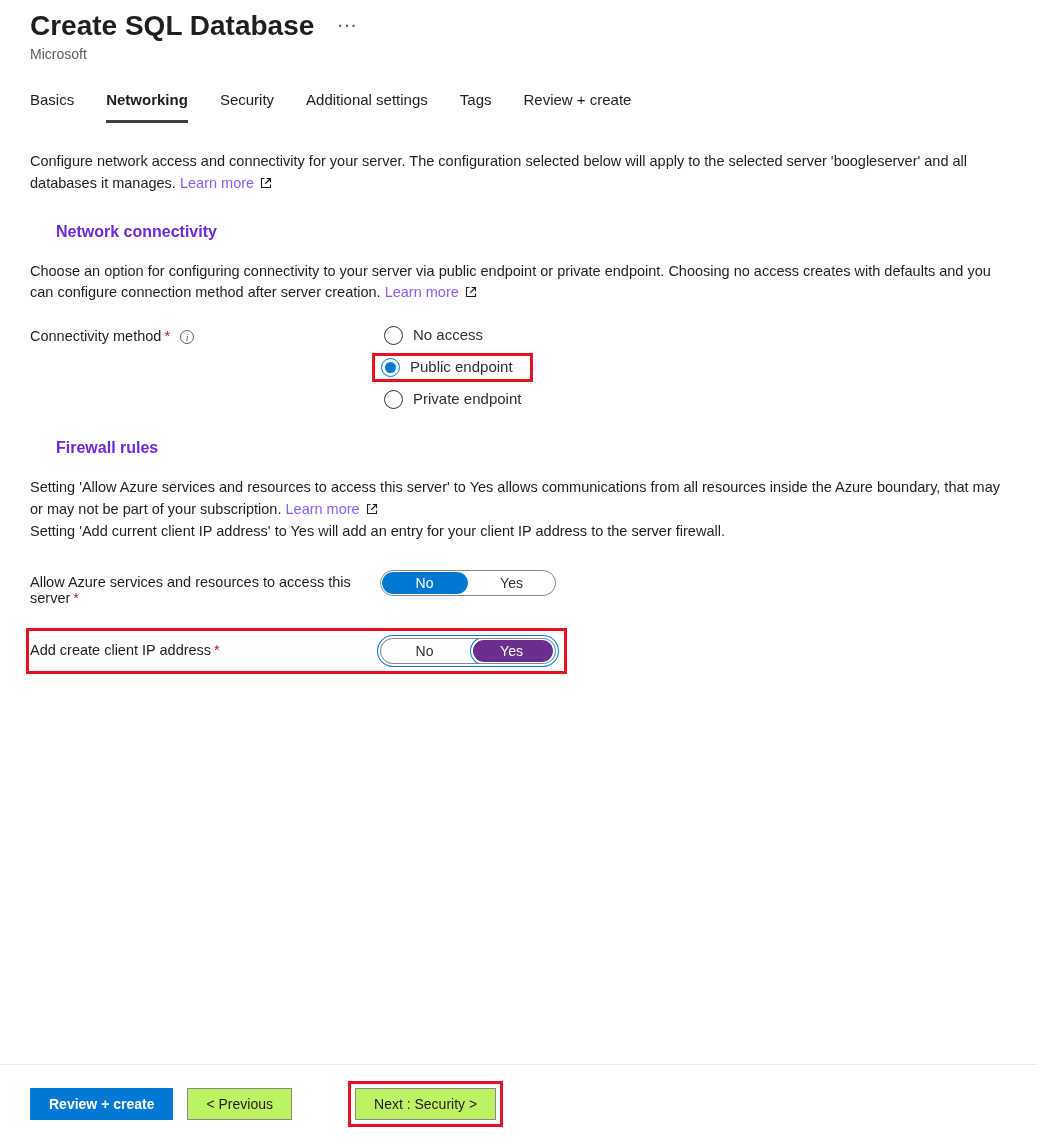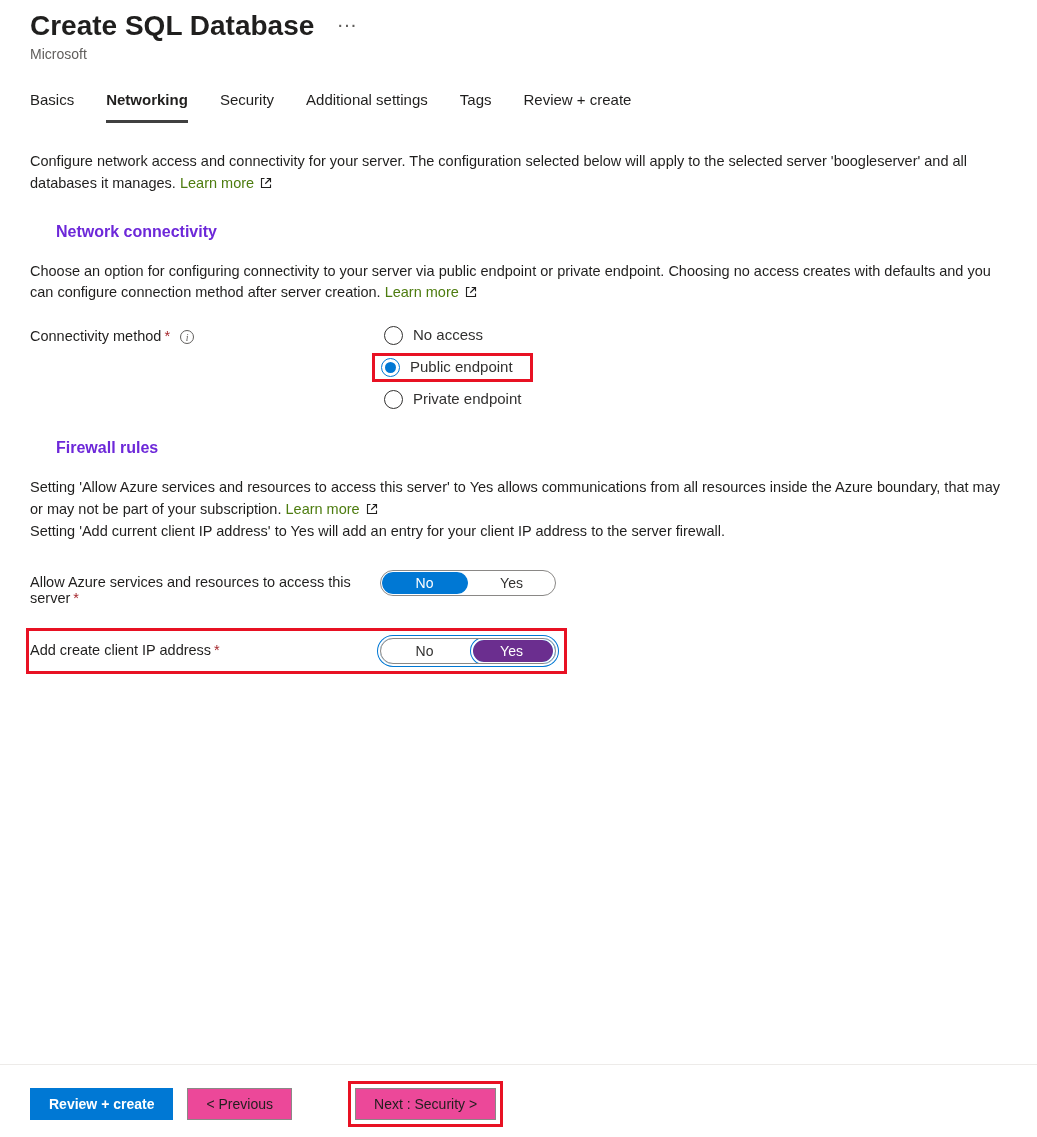--- a/index.html
+++ b/index.html
@@ -70,21 +70,21 @@
     margin-bottom: 20px;
   }
   .section-title {
     font-size: 16px;
     font-weight: 600;
     color: #6d28d9;
     margin-bottom: 20px;
     margin-left: 26px;
   }
   a.link {
-    color: #4d7c0f;
+    color: #8b5cf6;
     text-decoration: none;
     cursor: pointer;
   }
   svg.ext {
     width: 12px;
     height: 12px;
     vertical-align: -1px;
     margin-left: 2px;
   }
   .field-row {
@@ -200,21 +200,21 @@
     padding: 16px 30px 0 30px;
     display: flex;
     gap: 14px;
     align-items: center;
   }
   .btn {
     height: 32px;
     padding: 0 18px;
     font-size: 14px;
     border: 1px solid #8A8886;
-    background: #ec4899;
+    background: #bef264;
     cursor: pointer;
     color: #201F1E;
   }
   .btn.primary {
     background: #0078D4;
     color: #ffffff;
     border-color: #0078D4;
     font-weight: 600;
   }
   .footer-gap { width: 28px; }

